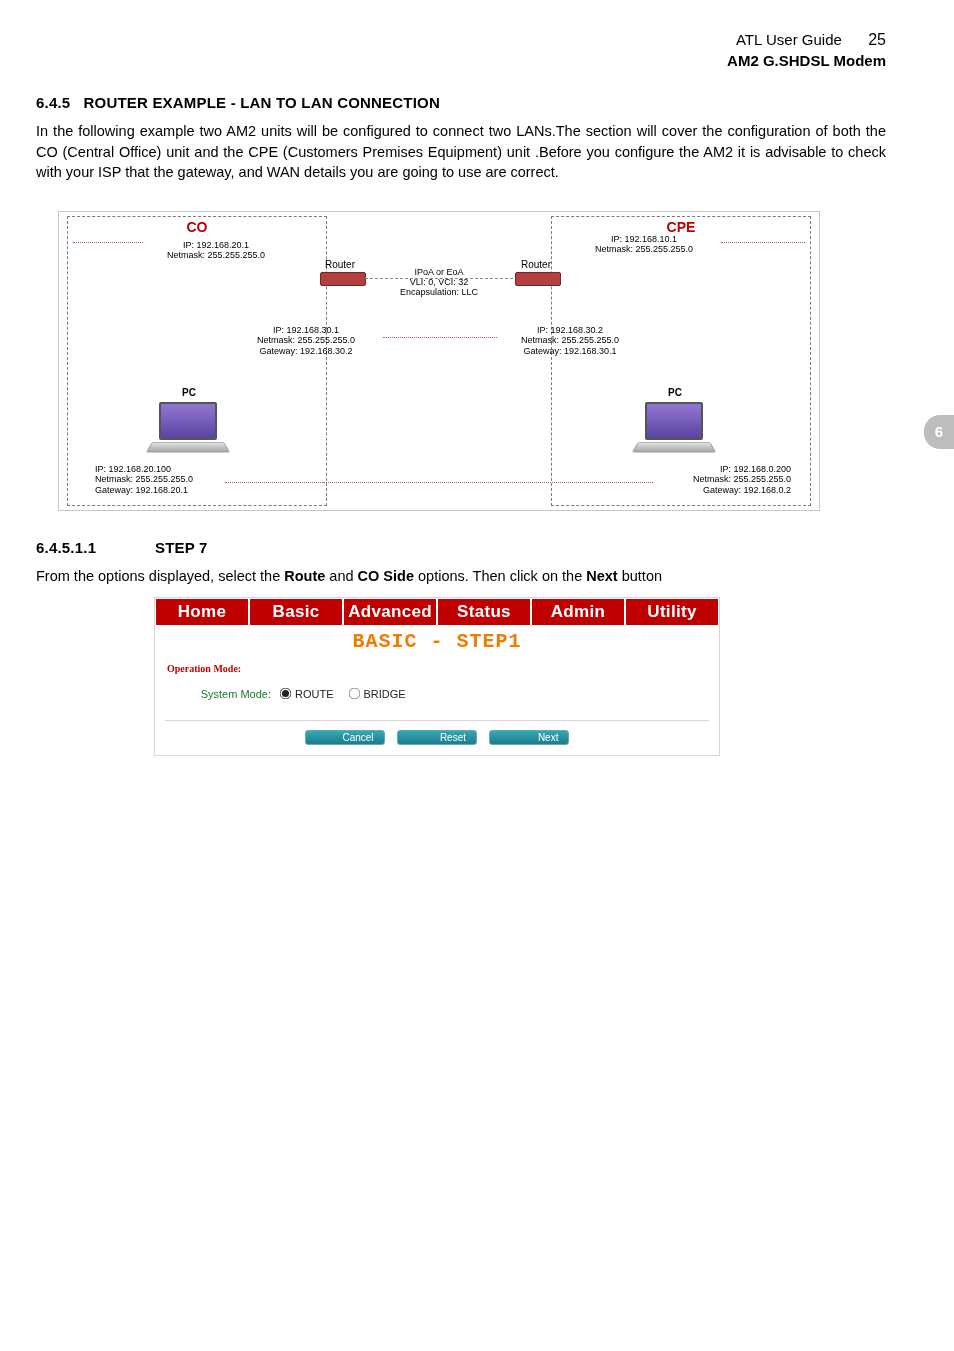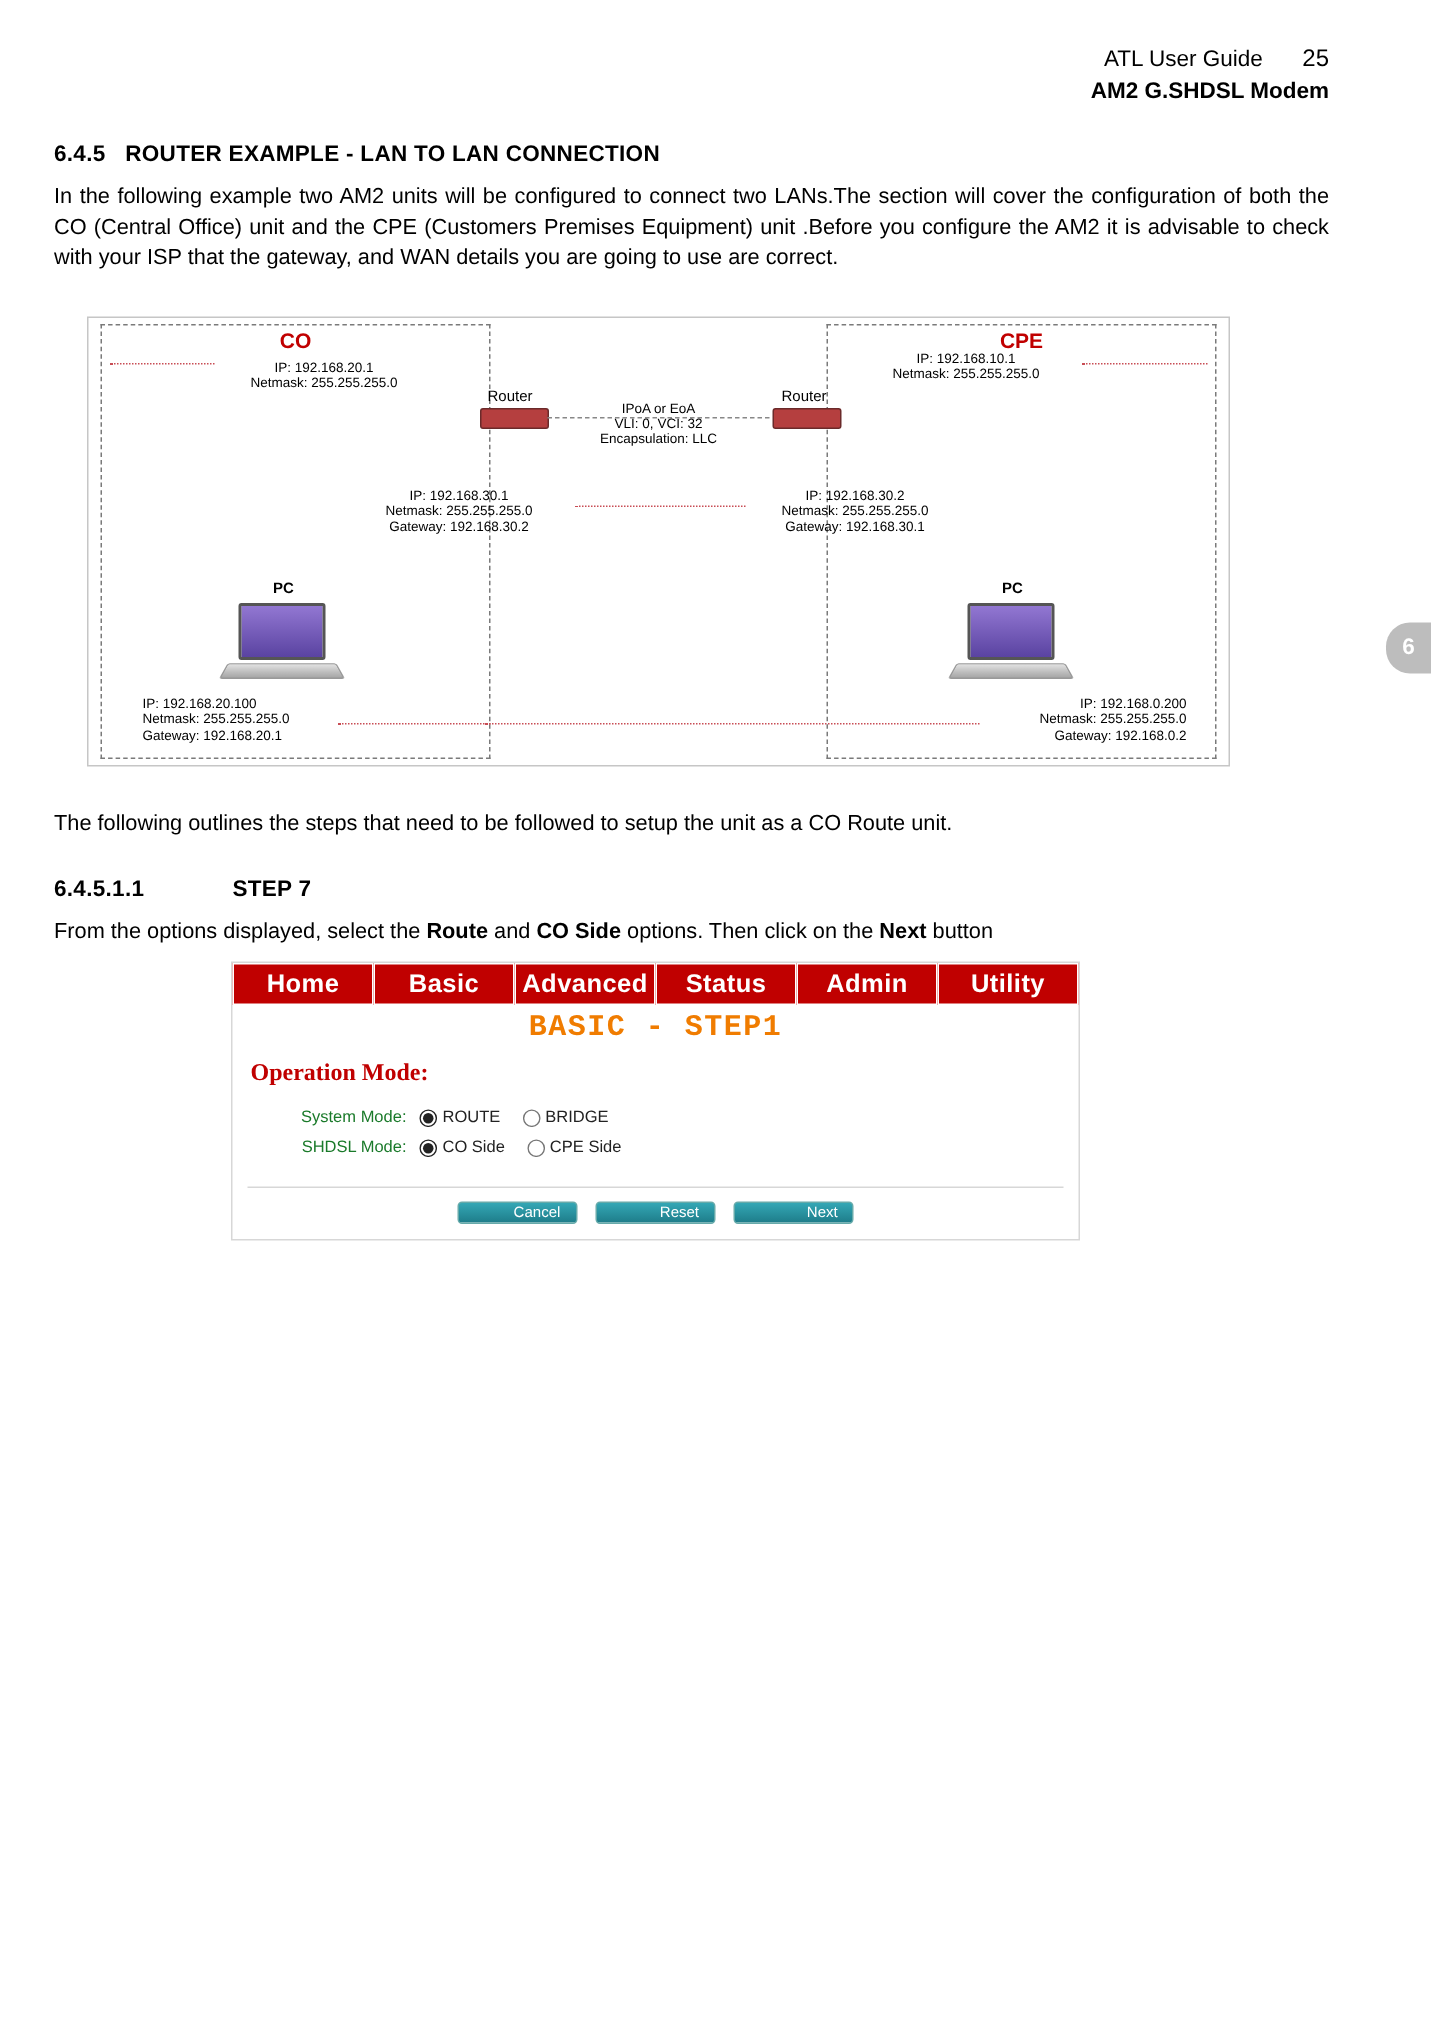--- a/index.html
+++ b/index.html
@@ -170,21 +170,21 @@
     color: #f07c00;
     font-family: "Courier New", monospace;
     font-weight: bold;
     font-size: 20px;
     letter-spacing: 1px;
     padding: 4px 0 4px;
   }
   .op-mode {
     color: #c00000;
     font-weight: bold;
-    font-size: 16px;
+    font-size: 10px;
     padding: 6px 0 10px 12px;
     font-family: "Times New Roman", serif;
   }
   .form-rows {
     font-size: 11px;
     padding: 0 0 12px 30px;
   }
   .form-rows .frow {
     display: flex;
     align-items: center;
@@ -310,21 +310,20 @@
     </div>
     <div class="dots-h" style="left:166px; top:270px; width:102px;"></div>
     <div class="ipblock" style="right:28px; top:252px; text-align:right;">
       <div>IP: 192.168.0.200</div>
       <div>Netmask: 255.255.255.0</div>
       <div>Gateway: 192.168.0.2</div>
     </div>
     <div class="dots-h" style="right:166px; top:270px; width:330px;"></div>
   </div>
 
-  <p class="body">The following outlines the steps that need to be followed to setup the unit as a CO Route unit.</p>
 
   <h2 class="sec1">
     <span>6.4.5.1.1</span>
     <span style="display:inline-block; width:50px;"></span>
     <span>STEP 7</span>
   </h2>
   <p class="body">
     <span>From the options displayed, select the </span><b>Route</b><span> and </span><b>CO Side</b><span> options. Then click on the </span><b>Next</b><span> button</span>
   </p>
 
@@ -344,31 +343,20 @@
         <span class="lbl">System Mode:</span>
         <label class="opt">
             <input type="radio" name="sys" checked="" style="">
             <span>ROUTE</span>
           </label>
         <label class="opt">
             <input type="radio" name="sys" style="">
             <span>BRIDGE</span>
           </label>
       </div>
-      <div class="frow">
-        <span class="lbl">SHDSL Mode:</span>
-        <label class="opt">
-            <input type="radio" name="sh" checked="" style="">
-            <span>CO Side</span>
-          </label>
-        <label class="opt">
-            <input type="radio" name="sh" style="">
-            <span>CPE Side</span>
-          </label>
-      </div>
     </div>
     <hr class="shot-hr">
     <div class="btn-row">
       <span class="wbtn">Cancel</span>
       <span class="wbtn">Reset</span>
       <span class="wbtn">Next</span>
     </div>
   </div>
 </div>
 

